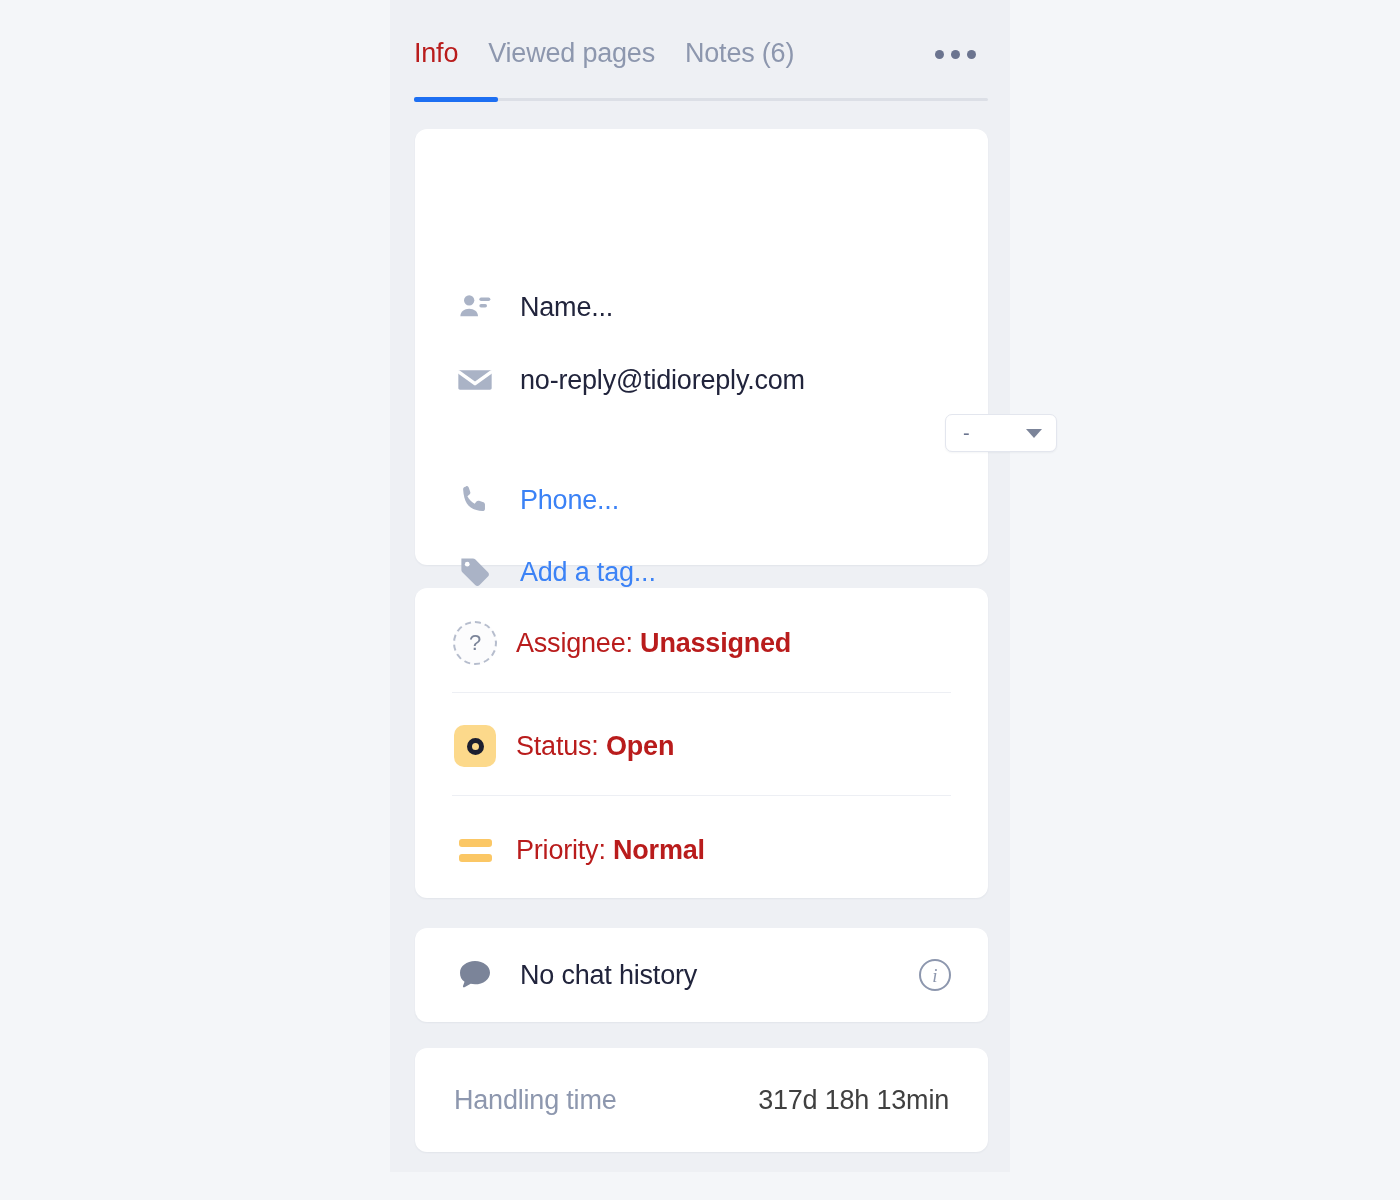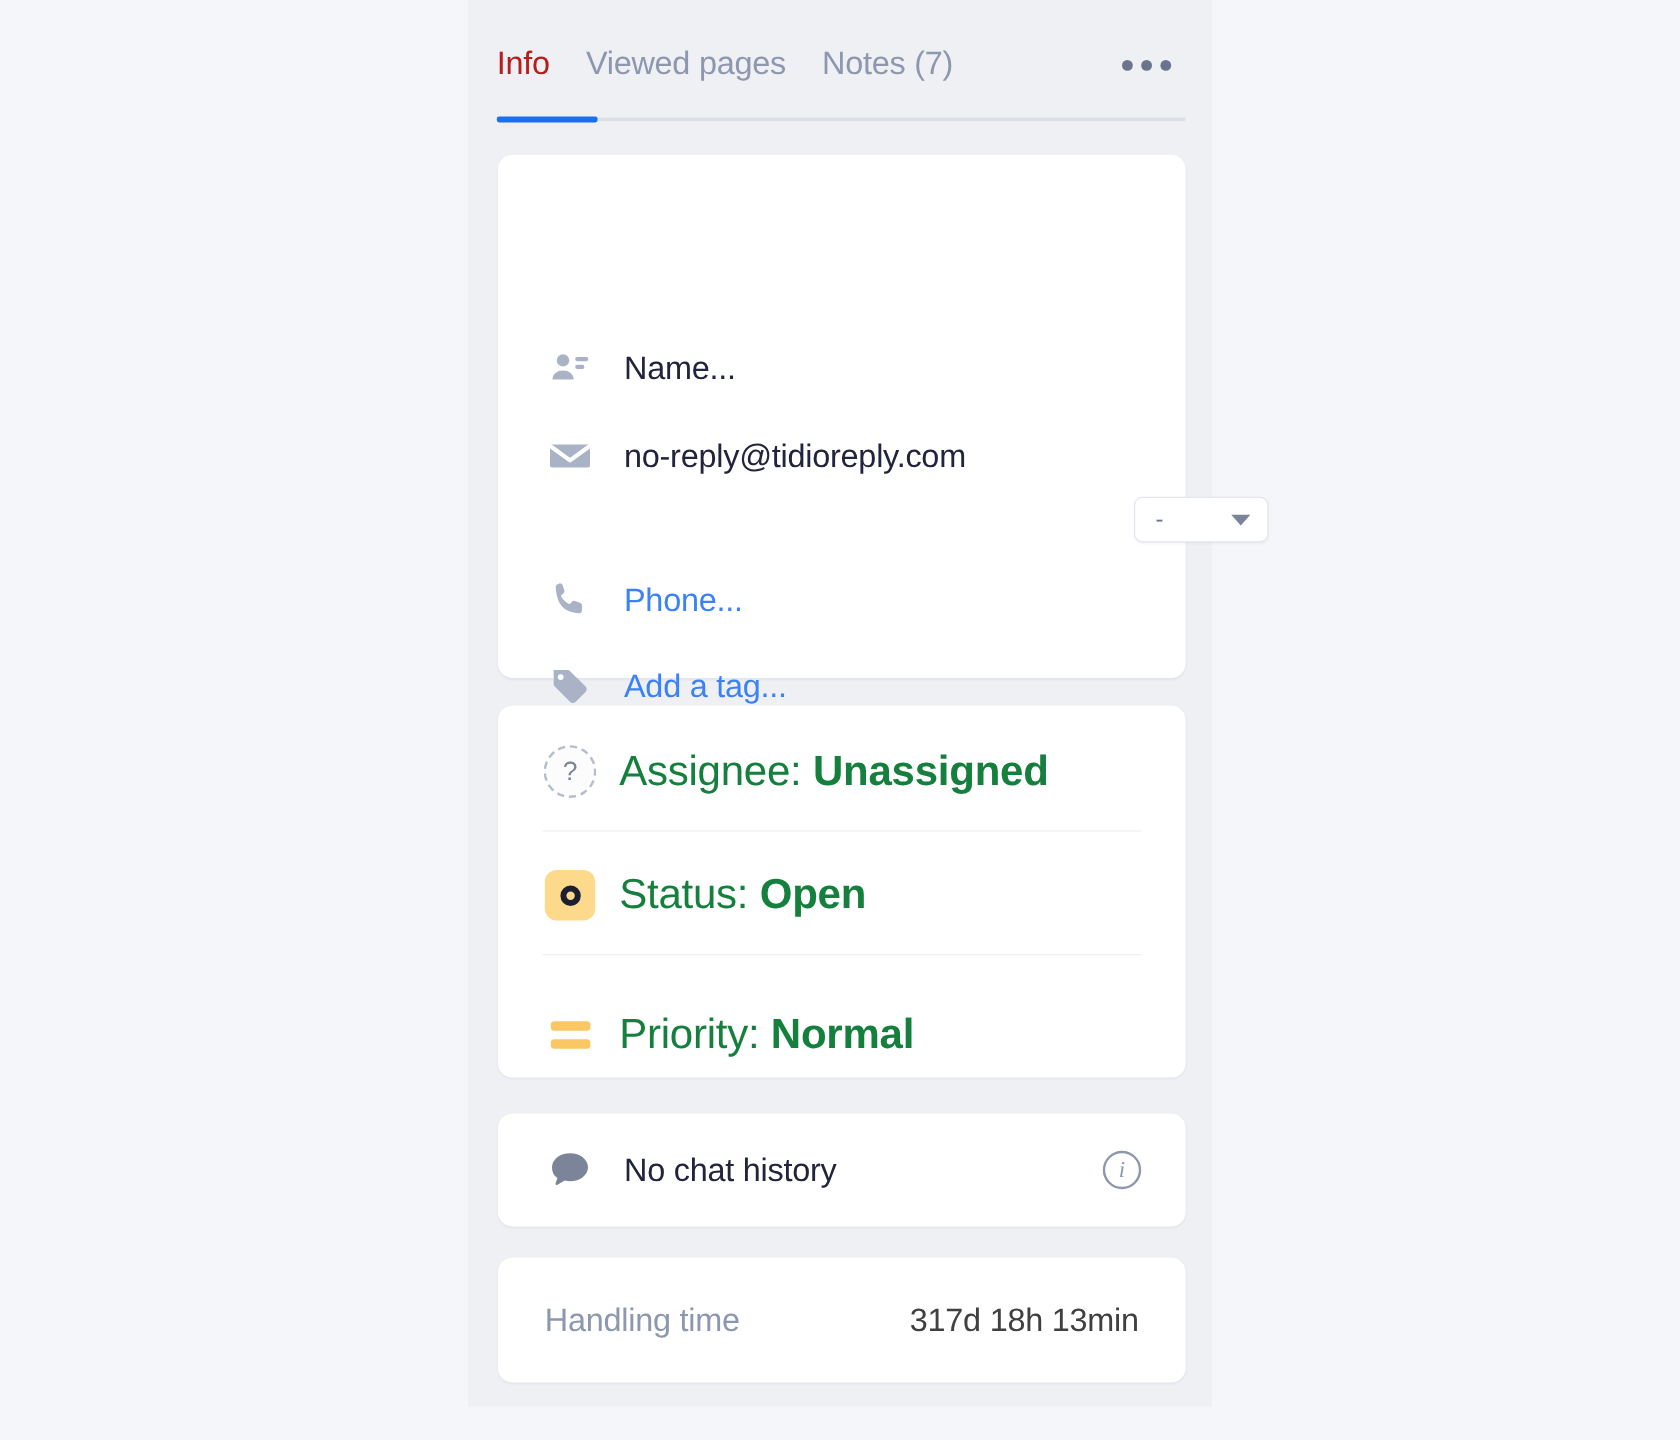--- a/index.html
+++ b/index.html
@@ -168,31 +168,31 @@
     height: 60px;
   }
   .srow-icon {
     width: 46px;
     display: flex;
     justify-content: center;
     align-items: center;
     flex: none;
   }
   .srow-text {
-    font-size: 35px;
+    font-size: 27px;
     line-height: 34px;
-    color: #15803d;
+    color: #b91c1c;
     letter-spacing: -0.2px;
     white-space: nowrap;
   }
   .srow-text b { font-weight: bold; }
 
   #srow-assignee { top: 25px; }
   #srow-status   { top: 128px; }
-  #srow-priority { top: 244px; }
+  #srow-priority { top: 232px; }
 
   .divider {
     position: absolute;
     left: 37px;
     width: 499px;
     height: 1px;
     background: #edeff4;
   }
   #div-1 { top: 104px; }
   #div-2 { top: 207px; }
@@ -283,21 +283,21 @@
 </style>
 </head>
 <body>
 
 <div class="panel">
 
   <div class="tabbar">
     <div class="tabs">
       <div class="tab active">Info</div>
       <div class="tab">Viewed pages</div>
-      <div class="tab">Notes (7)</div>
+      <div class="tab">Notes (6)</div>
     </div>
     <div class="tab-track"></div>
     <div class="tab-indicator"></div>
     <div class="dots-btn">
       <i></i>
         <i></i>
         <i></i>
     </div>
   </div>
 

